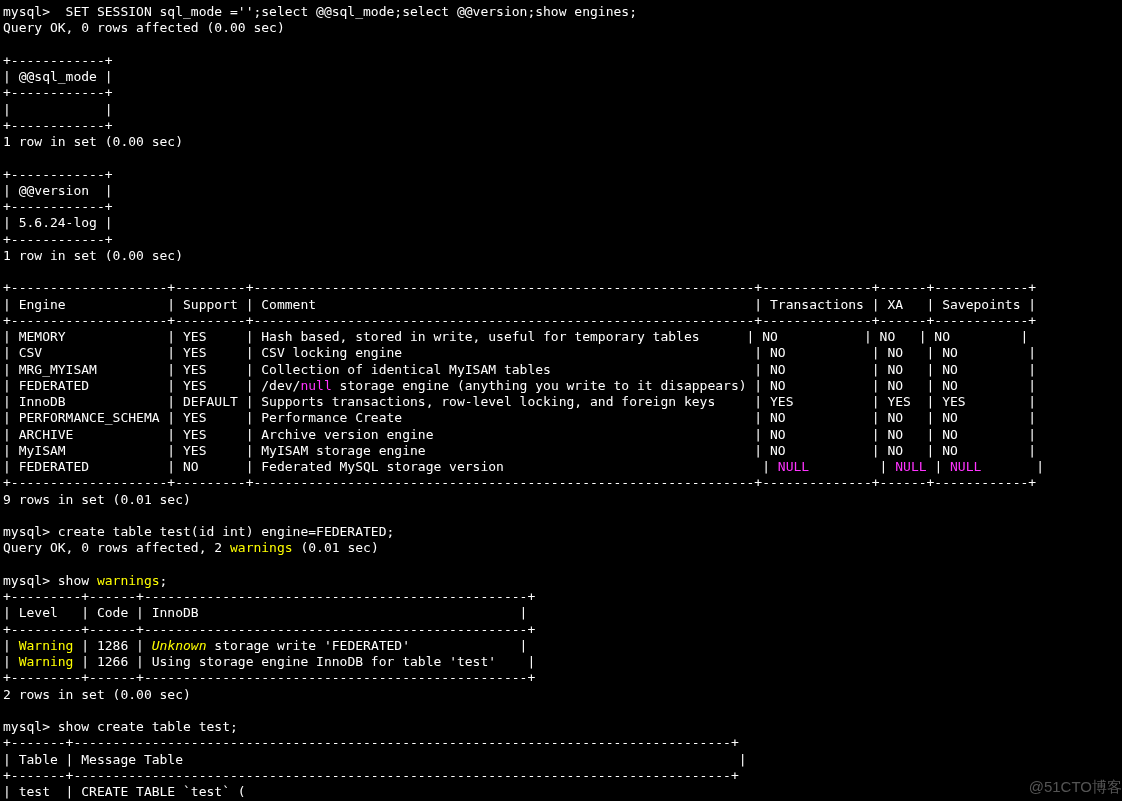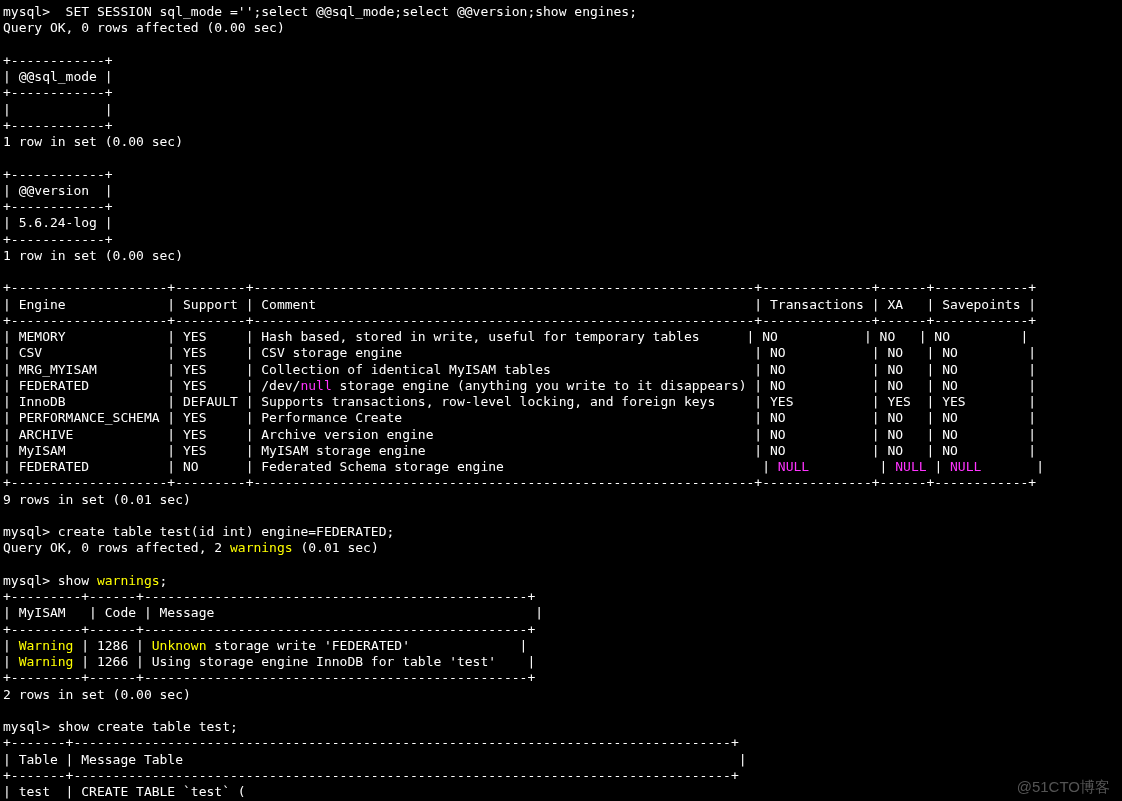--- a/index.html
+++ b/index.html
@@ -16,21 +16,21 @@
     position: relative;
   }
   body { position: relative; }
   pre.term {
     margin: 0;
     padding: 4px 0 0 3px;
     white-space: pre;
   }
   #watermark {
     position: absolute;
-    right: 12px;
+    right: 0;
     bottom: 4px;
     color: #8c8c8c;
     font-size: 15px;
     opacity: 0.60;
     font-family: "Helvetica Neue", Arial, sans-serif;
     pointer-events: none;
   }
 </style>
 </head>
 <body>
@@ -49,39 +49,39 @@
 <span><span>| @@version  |</span></span>
 <span><span>+------------+</span></span>
 <span><span>| 5.6.24-log |</span></span>
 <span><span>+------------+</span></span>
 <span><span>1 row in set (0.00 sec)</span></span>
 <span><span></span></span>
 <span><span>+--------------------+---------+----------------------------------------------------------------+--------------+------+------------+</span></span>
 <span><span>| Engine             | Support | Comment                                                        | Transactions | XA   | Savepoints |</span></span>
 <span><span>+--------------------+---------+----------------------------------------------------------------+--------------+------+------------+</span></span>
 <span><span>| MEMORY             | YES     | Hash based, stored in write, useful for temporary tables      | NO           | NO   | NO         |</span></span>
-<span><span>| CSV                | YES     | CSV storage engine                                             | NO           | NO   | NO         |</span></span>
+<span><span>| CSV                | YES     | CSV locking engine                                             | NO           | NO   | NO         |</span></span>
 <span><span>| MRG_MYISAM         | YES     | Collection of identical MyISAM tables                          | NO           | NO   | NO         |</span></span>
 <span><span>| FEDERATED          | YES     | /dev/</span><span style="color:#ff33ff;">null</span><span> storage engine (anything you write to it disappears) | NO           | NO   | NO         |</span></span>
 <span><span>| InnoDB             | DEFAULT | Supports transactions, row-level locking, and foreign keys     | YES          | YES  | YES        |</span></span>
 <span><span>| PERFORMANCE_SCHEMA | YES     | Performance Create                                             | NO           | NO   | NO         |</span></span>
 <span><span>| ARCHIVE            | YES     | Archive version engine                                         | NO           | NO   | NO         |</span></span>
 <span><span>| MyISAM             | YES     | MyISAM storage engine                                          | NO           | NO   | NO         |</span></span>
-<span><span>| FEDERATED          | NO      | Federated Schema storage engine                                 | </span><span style="color:#ff33ff;">NULL</span><span>         | </span><span style="color:#ff33ff;">NULL</span><span> | </span><span style="color:#ff33ff;">NULL</span><span>       |</span></span>
+<span><span>| FEDERATED          | NO      | Federated MySQL storage version                                 | </span><span style="color:#ff33ff;">NULL</span><span>         | </span><span style="color:#ff33ff;">NULL</span><span> | </span><span style="color:#ff33ff;">NULL</span><span>       |</span></span>
 <span><span>+--------------------+---------+----------------------------------------------------------------+--------------+------+------------+</span></span>
 <span><span>9 rows in set (0.01 sec)</span></span>
 <span><span></span></span>
 <span><span>mysql&gt; create table test(id int) engine=FEDERATED;</span></span>
 <span><span>Query OK, 0 rows affected, 2 </span><span style="color:#ffff00;">warnings</span><span> (0.01 sec)</span></span>
 <span><span></span></span>
 <span><span>mysql&gt; show </span><span style="color:#ffff00;">warnings</span><span>;</span></span>
 <span><span>+---------+------+-------------------------------------------------+</span></span>
-<span><span>| MyISAM   | Code | Message                                         |</span></span>
+<span><span>| Level   | Code | InnoDB                                         |</span></span>
 <span><span>+---------+------+-------------------------------------------------+</span></span>
-<span><span>| </span><span style="color:#ffff00;">Warning</span><span> | 1286 | </span><span style="color:#ffff00;">Unknown</span><span> storage write 'FEDERATED'              |</span></span>
+<span><span>| </span><span style="color:#ffff00;">Warning</span><span> | 1286 | </span><span style="color:#ffff00;font-style:italic;">Unknown</span><span> storage write 'FEDERATED'              |</span></span>
 <span><span>| </span><span style="color:#ffff00;">Warning</span><span> | 1266 | Using storage engine InnoDB for table 'test'    |</span></span>
 <span><span>+---------+------+-------------------------------------------------+</span></span>
 <span><span>2 rows in set (0.00 sec)</span></span>
 <span><span></span></span>
 <span><span>mysql&gt; show create table test;</span></span>
 <span><span>+-------+------------------------------------------------------------------------------------+</span></span>
 <span><span>| Table | Message Table                                                                       |</span></span>
 <span><span>+-------+------------------------------------------------------------------------------------+</span></span>
 <span><span>| test  | CREATE TABLE `test` (</span></span>
 <span><span>  `id` int(11) DEFAULT </span><span style="color:#ff33ff;">NULL</span></span>

